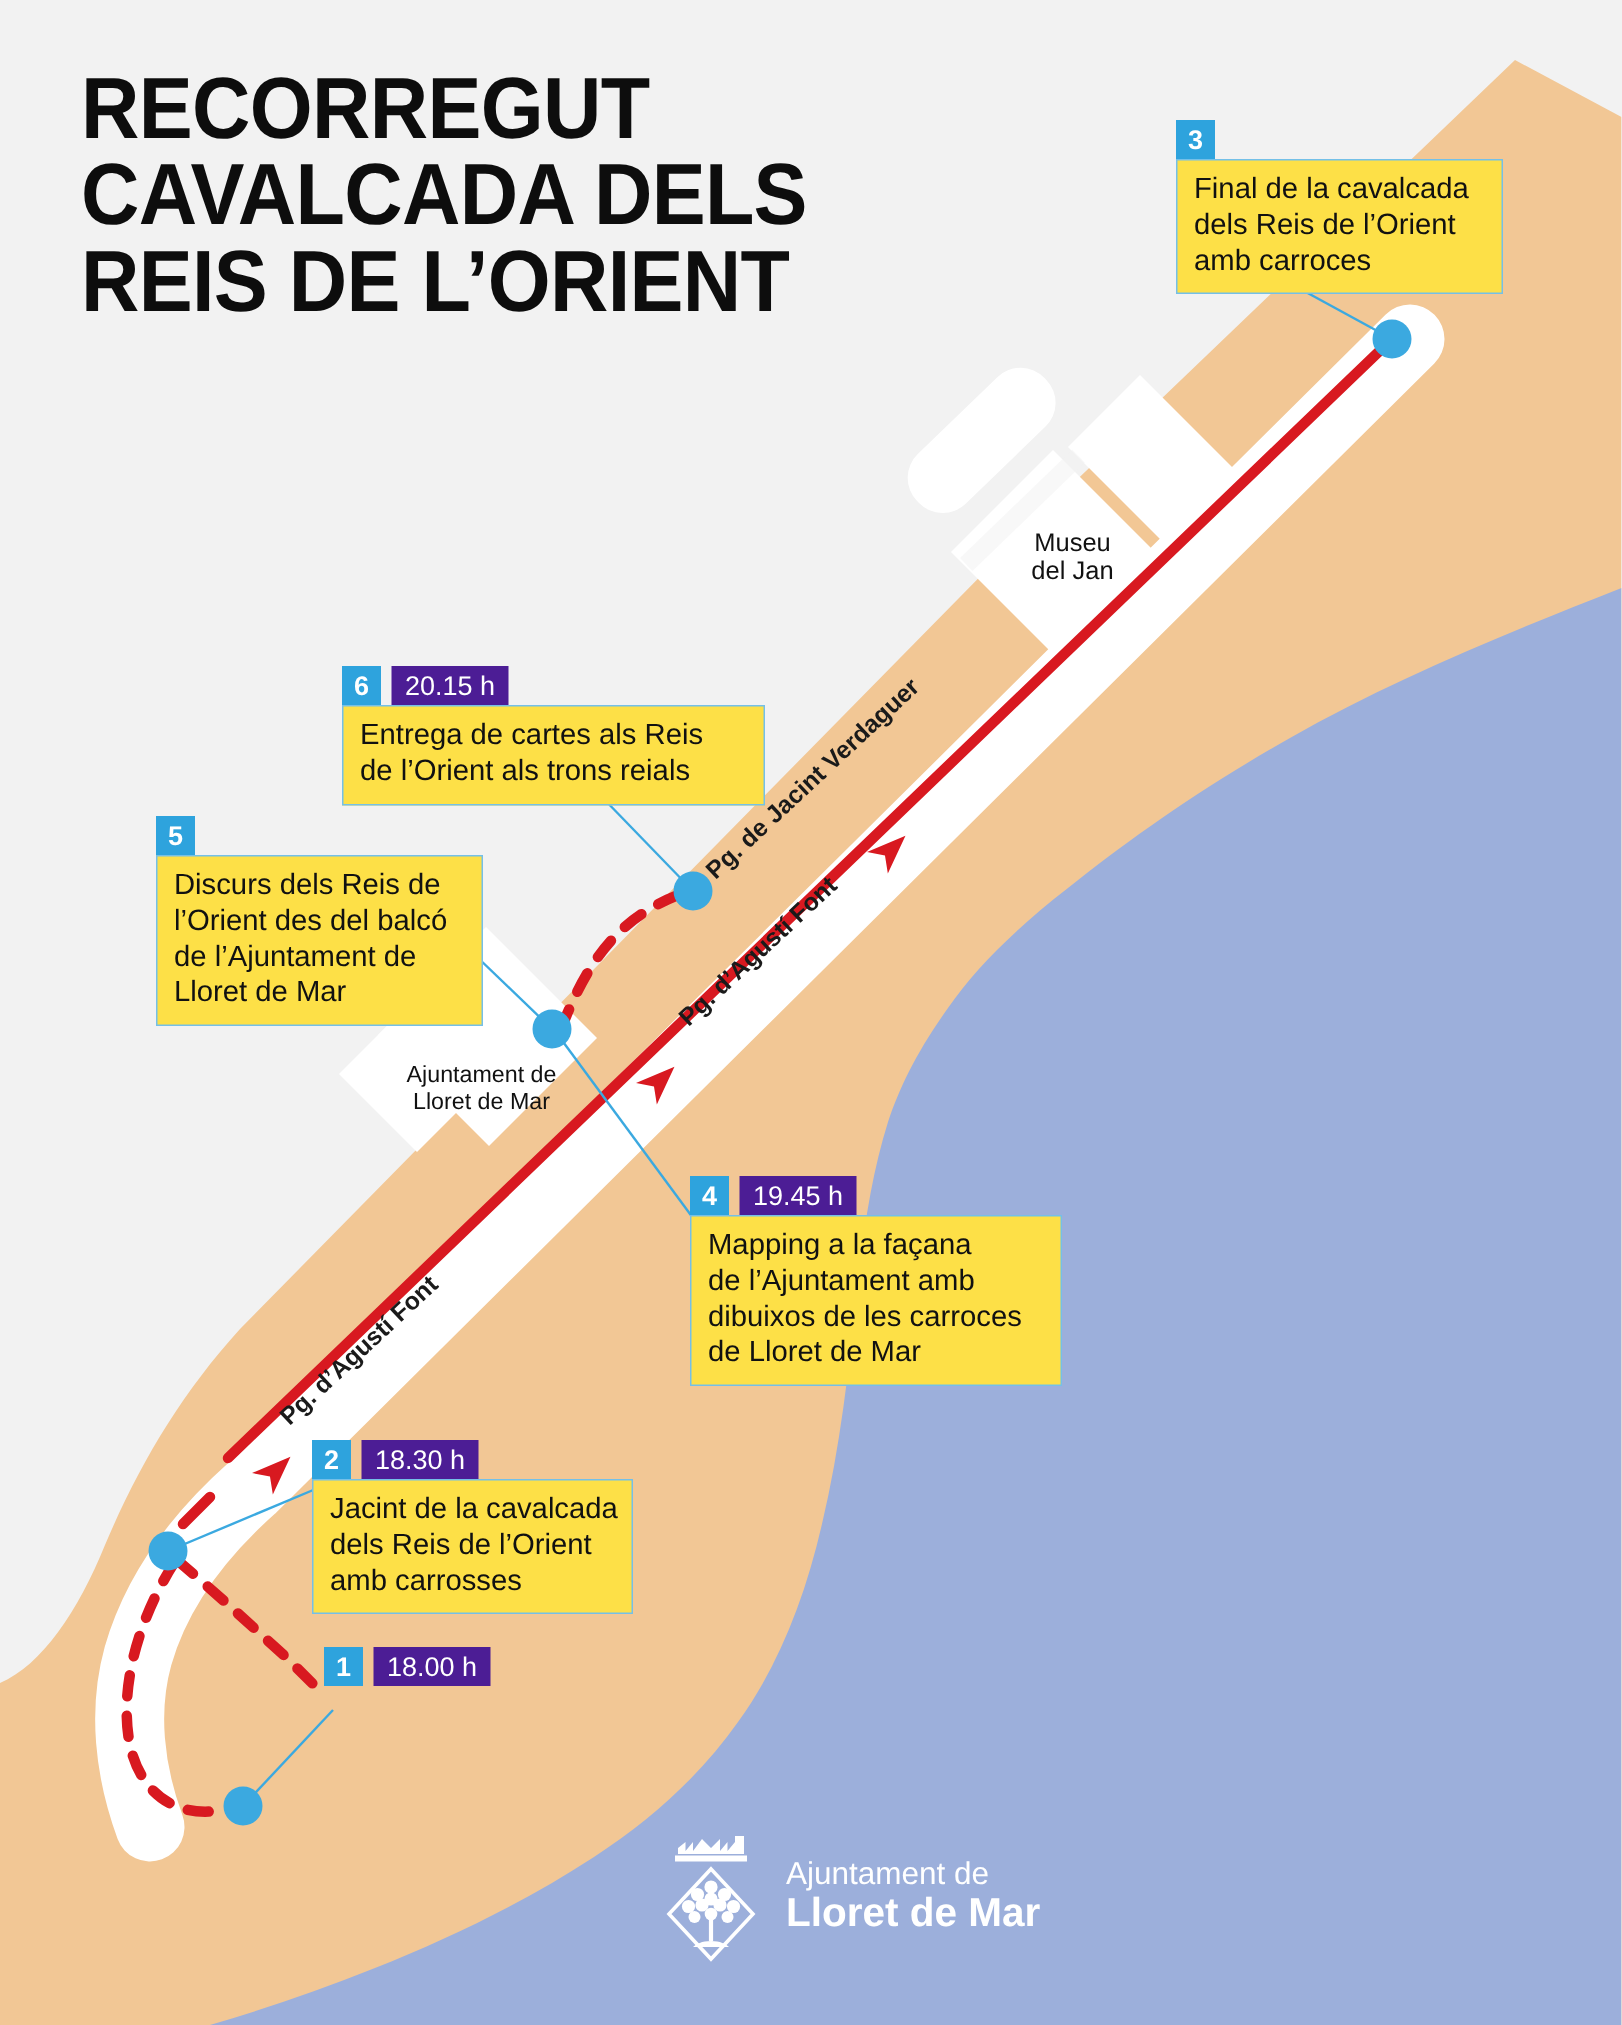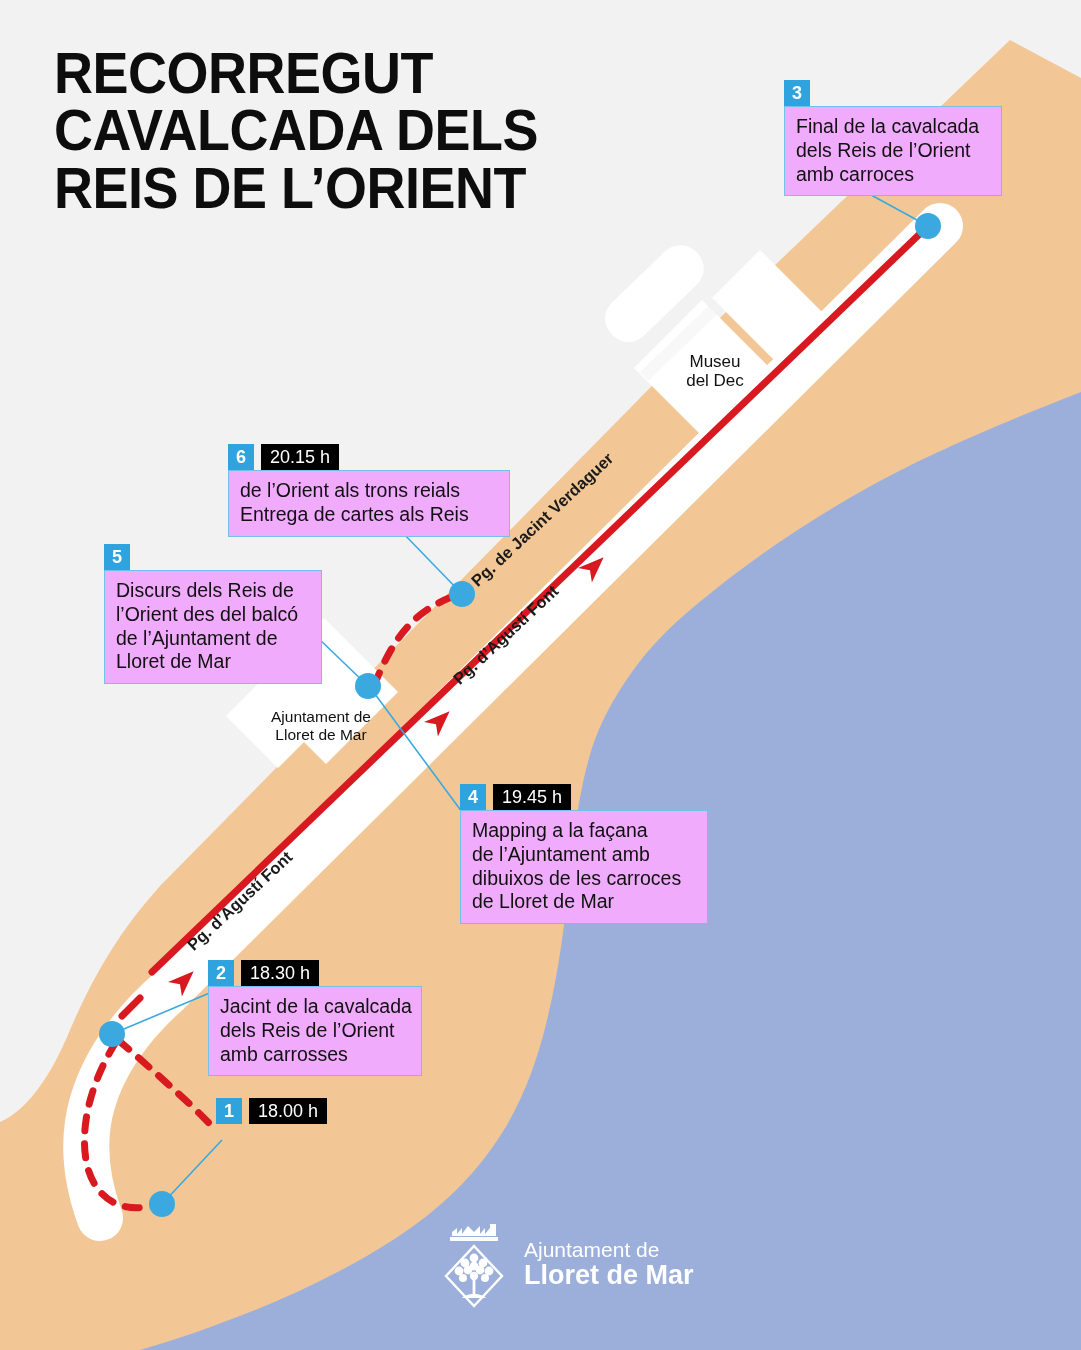--- a/index.html
+++ b/index.html
@@ -24,25 +24,25 @@
   }
 
   
   .callout { position:absolute; z-index:40; }
   .callout .tags { display:flex; align-items:flex-end; height:26px; }
   .callout .num {
     background:#2ea3dd; color:#fff; font-weight:bold; font-size:18px;
     line-height:26px; min-width:26px; text-align:center; padding:0 6px;
   }
   .callout .time {
-    background:#000000; color:#fff; font-weight:normal; font-size:18px;
+    background:#4c1d95; color:#fff; font-weight:normal; font-size:18px;
     line-height:26px; padding:0 9px; margin-left:7px;
   }
   .callout .body {
-    background:#f0abfc; border:1px solid #74c0e8; color:#111;
+    background:#fde047; border:1px solid #74c0e8; color:#111;
     font-size:19.5px; line-height:1.22; padding:8px 11px 9px 11px;
   }
   .callout .body div { white-space:nowrap; }
 
   
   .map-label {
     position:absolute; z-index:20; color:#111; font-weight:normal;
     text-align:center; line-height:1.14;
   }
   .street-label {
@@ -147,21 +147,21 @@
   </svg>
 
   <div class="title-block">
     <div class="tl">RECORREGUT</div>
     <div class="tl">CAVALCADA DELS</div>
     <div class="tl">REIS DE L’ORIENT</div>
   </div>
 
   <div class="map-label" style="left:660px; top:352px; width:110px; font-size:17px;">
     <div>Museu</div>
-    <div>del Dec</div>
+    <div>del Jan</div>
   </div>
 
   <div class="map-label" style="left:248px; top:708px; width:146px; font-size:15.5px;">
     <div>Ajuntament de</div>
     <div>Lloret de Mar</div>
   </div>
 
   <div class="street-label" style="left:474px; top:574px; transform:rotate(-43deg);">Pg. de Jacint Verdaguer</div>
 
   <div class="street-label" style="left:456px; top:672px; transform:rotate(-43deg);">Pg. d’Agustí Font</div>
@@ -178,22 +178,22 @@
       <div>amb carroces</div>
     </div>
   </div>
 
   <div class="callout" style="left:228px; top:444px; width:282px;">
     <div class="tags">
       <span class="num">6</span>
       <span class="time">20.15 h</span>
     </div>
     <div class="body">
+      <div>Entrega de cartes als Reis</div>
       <div>de l’Orient als trons reials</div>
-      <div>Entrega de cartes als Reis</div>
     </div>
   </div>
 
   <div class="callout" style="left:104px; top:544px; width:218px;">
     <div class="tags">
       <span class="num">5</span>
     </div>
     <div class="body">
       <div>Discurs dels Reis de</div>
       <div>l’Orient des del balcó</div>

